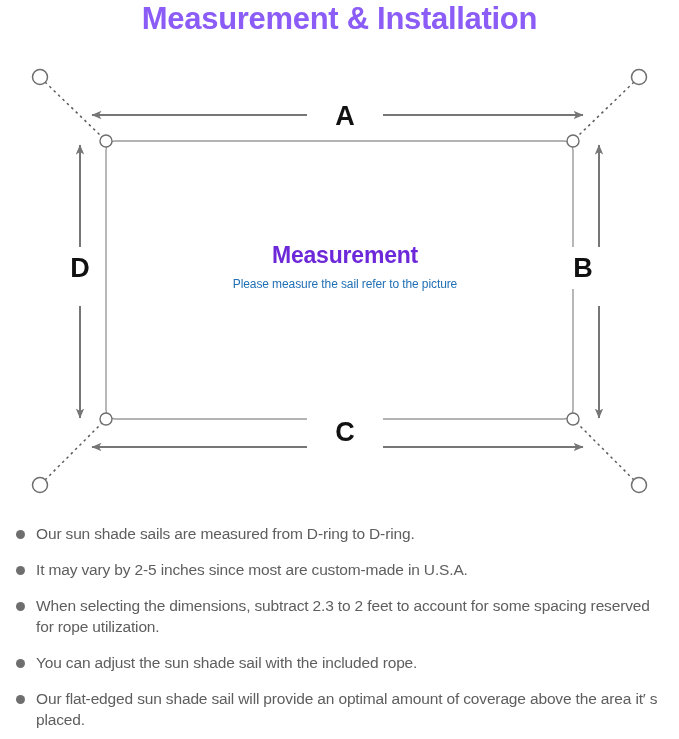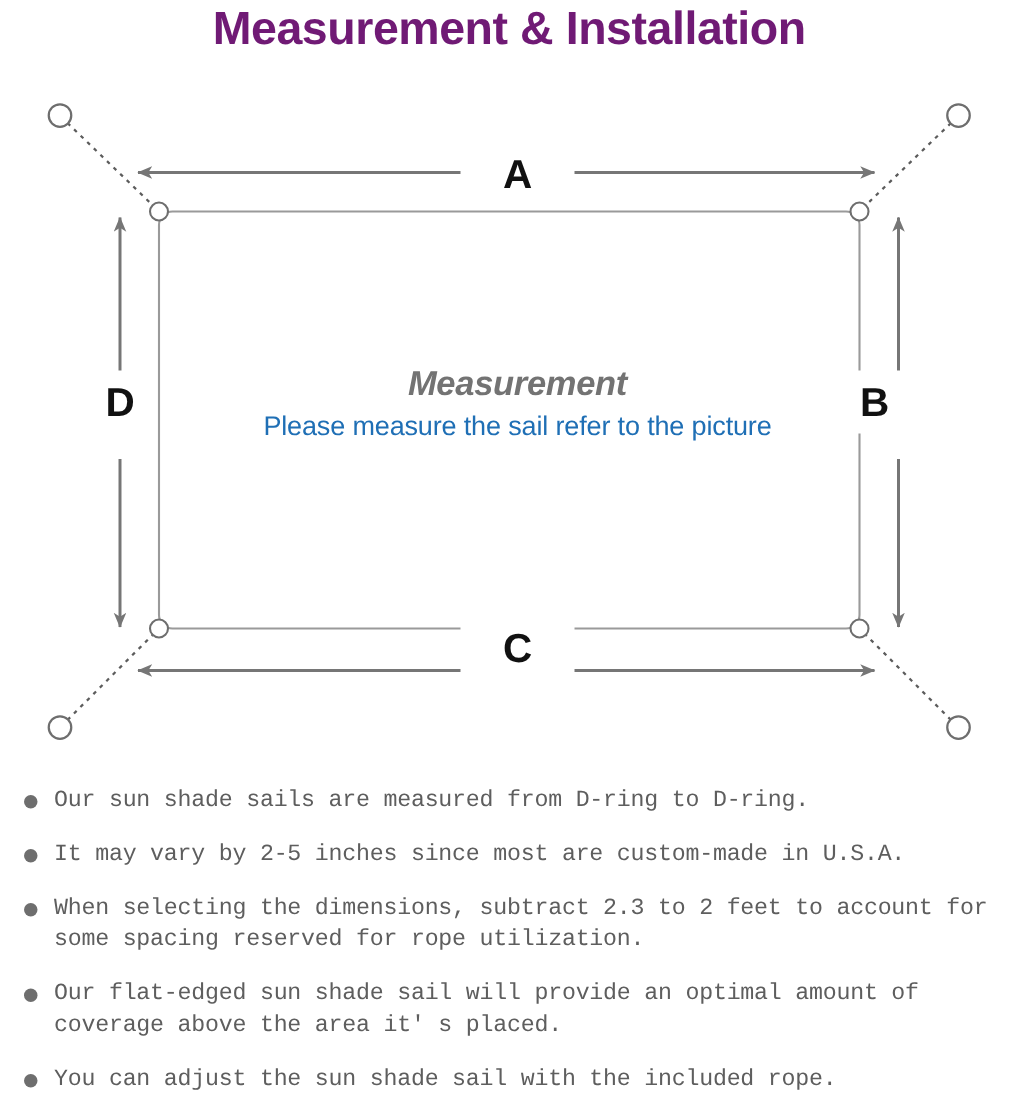--- a/index.html
+++ b/index.html
@@ -24,21 +24,21 @@
 
   
   .title {
     position: absolute;
     left: 0;
     top: 0;
     width: 679px;
     text-align: center;
     font-size: 31px;
     font-weight: bold;
-    color: #701a75;
+    color: #8b5cf6;
     letter-spacing: -0.3px;
     line-height: 38px;
     font-family: "Liberation Sans", sans-serif;
   }
 
   
   .diagram {
     position: absolute;
     left: 0;
     top: 44px;
@@ -54,27 +54,26 @@
     position: absolute;
     left: 105px;
     top: 196px;
     width: 480px;
     text-align: center;
     pointer-events: none;
   }
   .center-title {
     font-size: 23px;
     font-weight: bold;
-    color: #737373;
+    color: #6d28d9;
     line-height: 30px;
     letter-spacing: -0.2px;
-    font-style: italic;
   }
   .center-sub {
-    font-size: 18px;
+    font-size: 12px;
     color: #1f6fb5;
     line-height: 20px;
     margin-top: 4px;
     letter-spacing: -0.1px;
   }
 
   
   .dim-label {
     position: absolute;
     font-size: 27px;
@@ -111,21 +110,20 @@
     background: #6e6e6e;
     margin: 7px 11px 0 16px;
   }
   .note-text {
     flex: 1 1 auto;
     font-size: 15.5px;
     line-height: 21px;
     color: #5e5e5e;
     padding-right: 10px;
     letter-spacing: -0.15px;
-    font-family: Liberation Mono, monospace;
   }
 </style>
 </head>
 <body>
 
 <div id="page">
 
   <div class="title">Measurement &amp; Installation</div>
 
   <div class="diagram">
@@ -185,21 +183,21 @@
     <div class="note-item">
       <span class="note-bullet"></span>
       <span class="note-text">It may vary by 2-5 inches since most are custom-made in U.S.A.</span>
     </div>
     <div class="note-item">
       <span class="note-bullet"></span>
       <span class="note-text">When selecting the dimensions, subtract 2.3 to 2 feet to account for some spacing reserved for rope utilization.</span>
     </div>
     <div class="note-item">
       <span class="note-bullet"></span>
+      <span class="note-text">You can adjust the sun shade sail with the included rope.</span>
+    </div>
+    <div class="note-item">
+      <span class="note-bullet"></span>
       <span class="note-text">Our flat-edged sun shade sail will provide an optimal amount of coverage above the area it′ s placed.</span>
     </div>
-    <div class="note-item">
-      <span class="note-bullet"></span>
-      <span class="note-text">You can adjust the sun shade sail with the included rope.</span>
-    </div>
   </div>
 
 </div>
 
 </body></html>

